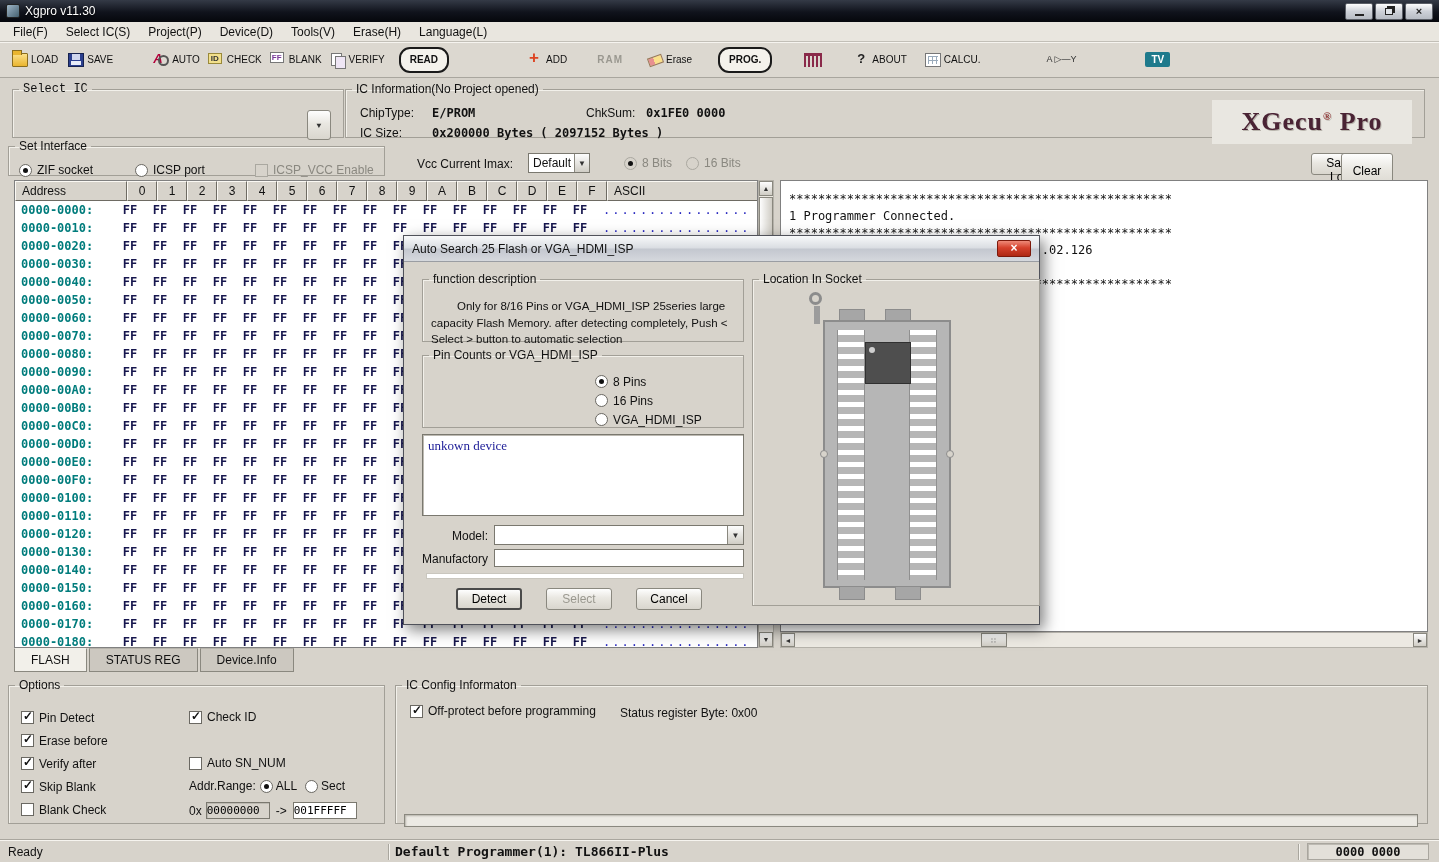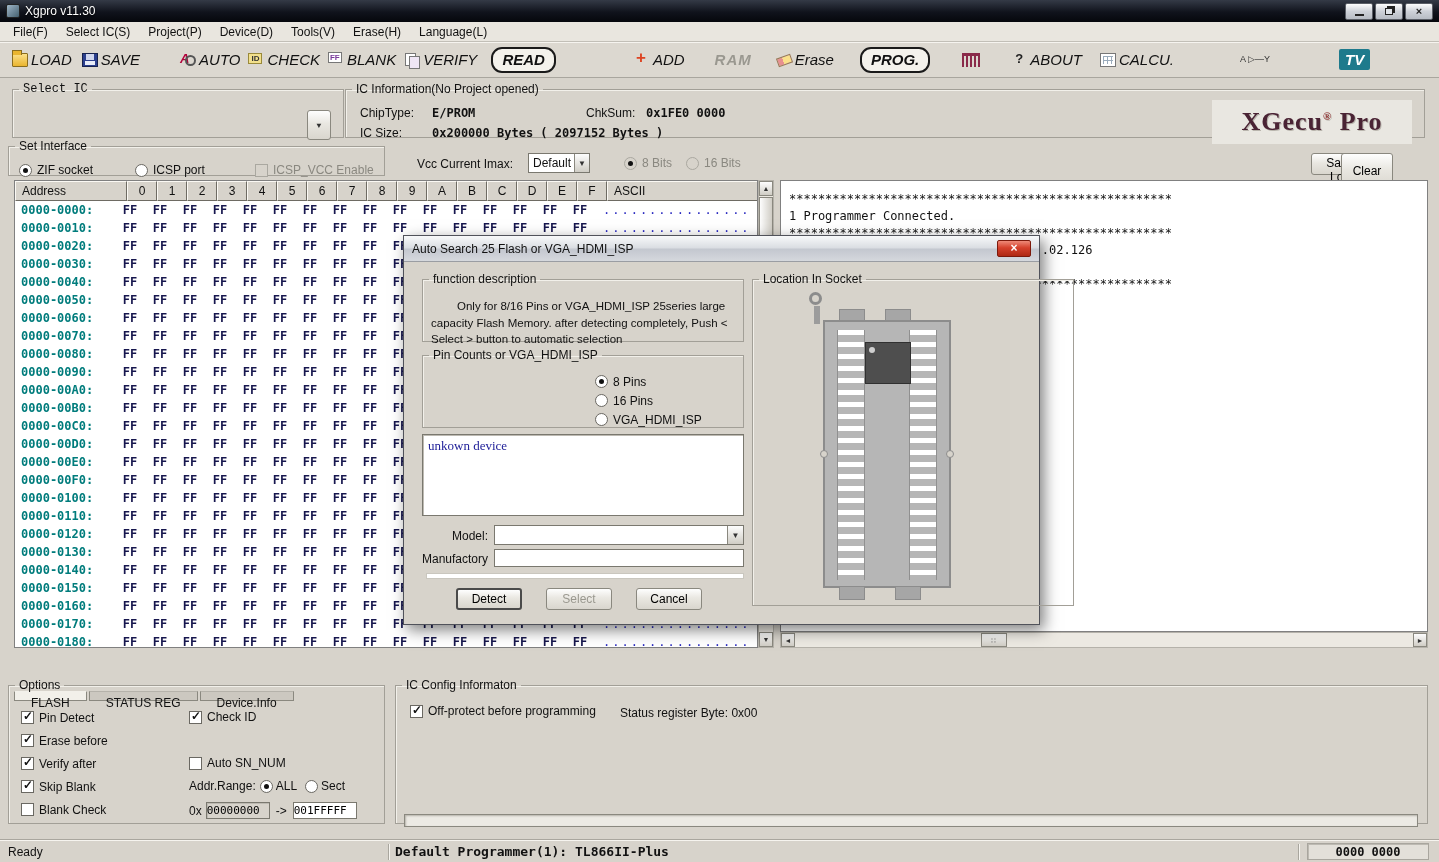--- a/index.html
+++ b/index.html
@@ -22,21 +22,21 @@
 
   #menubar { position:absolute; left:0; top:22px; width:100%; height:20px; background:#e9e6df;
     border-bottom:1px solid #c2bfb7; display:flex; align-items:center; padding-left:4px; }
   .menu-item { padding:2px 9px; font-size:12px; }
 
   
   #toolbar { position:absolute; left:0; top:42px; width:100%; height:36px; background:#dcd8d0;
     border-bottom:1px solid #a9a69e; box-shadow:inset 0 1px 0 #f6f4ef; display:flex; align-items:center; }
   .tbtn { display:inline-flex; align-items:center; background:none; border:none; font-family:inherit;
     font-size:11px; color:#111; height:26px; }
-  .tlabel { font-size:15px; white-space:nowrap;font-style:italic; }
+  .tlabel { font-size:10px; white-space:nowrap; }
   .ticon { display:inline-block; width:16px; height:14px; margin-right:3px; position:relative; }
   .tbtn-load { margin-left:12px; }
   .ticon-load { background:linear-gradient(#fbe08a,#eab52f); border:1px solid #8a6d1f; border-radius:1px; }
   .ticon-load::before { content:""; position:absolute; left:-1px; top:-4px; width:8px; height:4px;
     background:#eab52f; border:1px solid #8a6d1f; border-bottom:none; }
   .tbtn-save { margin-left:10px; }
   .ticon-save { background:#2b3f8e; border:1px solid #16224e; }
   .ticon-save::before { content:""; position:absolute; left:3px; top:0; width:8px; height:6px; background:#cfd6ee; }
   .ticon-save::after  { content:""; position:absolute; left:2px; bottom:1px; width:10px; height:4px; background:#e8ecf8; }
   .tbtn-auto { margin-left:40px; }
@@ -154,21 +154,21 @@
   .log-line { white-space:pre; }
   #log-hscroll { position:absolute; left:780px; top:632px; width:648px; height:16px; background:#ece9e2; border:1px solid #b5b2aa; }
   #log-hscroll .sarrow { position:absolute; top:0; height:14px; }
   #log-hscroll .right { right:0; }
   .hthumb { position:absolute; left:200px; top:0; width:26px; height:14px; background:linear-gradient(#fdfdfd,#d0cdc5); border:1px solid #8a887f;
     display:flex; align-items:center; justify-content:center; font-size:7px; color:#777; letter-spacing:1px; }
 
   
   #tabs { position:absolute; left:14px; top:648px; height:24px; display:flex; }
   .tab { padding:4px 16px; border:1px solid #8a887f; border-top:1px solid #b5b2aa; background:#ccc8c0;
-    font-size:12px; margin-right:2px;margin-top:43px; }
+    font-size:12px; margin-right:2px; }
   .tab.active { background:#f2f0ea; border-top:1px solid #f2f0ea; font-size:12px; }
 
   
   #fs-options { left:8px; top:678px; width:377px; height:146px; }
   #opts-col1 { position:absolute; left:12px; top:14px; }
   .opt-row { display:flex; align-items:center; height:23px; font-size:12px; }
   #opts-col2 { position:absolute; left:180px; top:14px; width:190px; }
   .col2-row { position:absolute; left:0; display:flex; align-items:center; font-size:12px; white-space:nowrap; }
   .range-field { width:64px; height:17px; border:1px solid #7a786f; box-shadow:inset 1px 1px 0 #bdbab2;
     font-family:"DejaVu Sans Mono", monospace; font-size:11px; background:#d7d3cb; }
@@ -212,21 +212,21 @@
     border:1px solid #7a786f; display:flex; }
   #model-combo .arr { margin-left:auto; width:16px; height:18px; background:linear-gradient(#fdfdfd,#d0cdc5);
     border-left:1px solid #8a887f; display:flex; align-items:center; justify-content:center; }
   #manu-label { position:absolute; left:16px; top:316px; width:68px; text-align:right; font-size:12px; }
   #manu-field { position:absolute; left:90px; top:313px; width:250px; height:18px; background:#fff;
     border:1px solid #7a786f; }
   #dlg-sep { position:absolute; left:22px; top:337px; width:318px; height:6px; background:#fff; border:1px solid #c9c6be; }
   #detect-btn { position:absolute; left:52px; top:352px; width:66px; height:22px; }
   #select-btn { position:absolute; left:142px; top:352px; width:66px; height:22px; }
   #cancel-btn { position:absolute; left:232px; top:352px; width:66px; height:22px; }
-  #fs-location { left:348px; top:36px; width:322px; height:334px; }
+  #fs-location { left:348px; top:36px; width:288px; height:334px; }
 
   
   .socket { position:absolute; left:60px; top:18px; width:150px; height:300px; }
   .socket .body { position:absolute; left:10px; top:16px; width:128px; height:268px; background:#b6b6b6; border:2px solid #8c8c8c; }
   .slot-col { position:absolute; top:8px; width:28px; height:250px; border-left:1px solid #909090; border-right:1px solid #909090;
     background:repeating-linear-gradient(#fff 0 5px,#b6b6b6 5px 12px); }
   .slot-col.left { left:12px; } .slot-col.right { left:84px; }
   .chip { position:absolute; left:40px; top:20px; width:46px; height:42px; background:#4e4e4e; border:1px solid #303030; }
   .chip::after { content:""; position:absolute; left:3px; top:4px; width:6px; height:6px; border-radius:50%; background:#cfcfcf; }
   .lever { position:absolute; left:-4px; top:-12px; width:13px; height:13px; border:3px solid #8c8c8c; border-radius:50%; background:#d7d3cb; }

